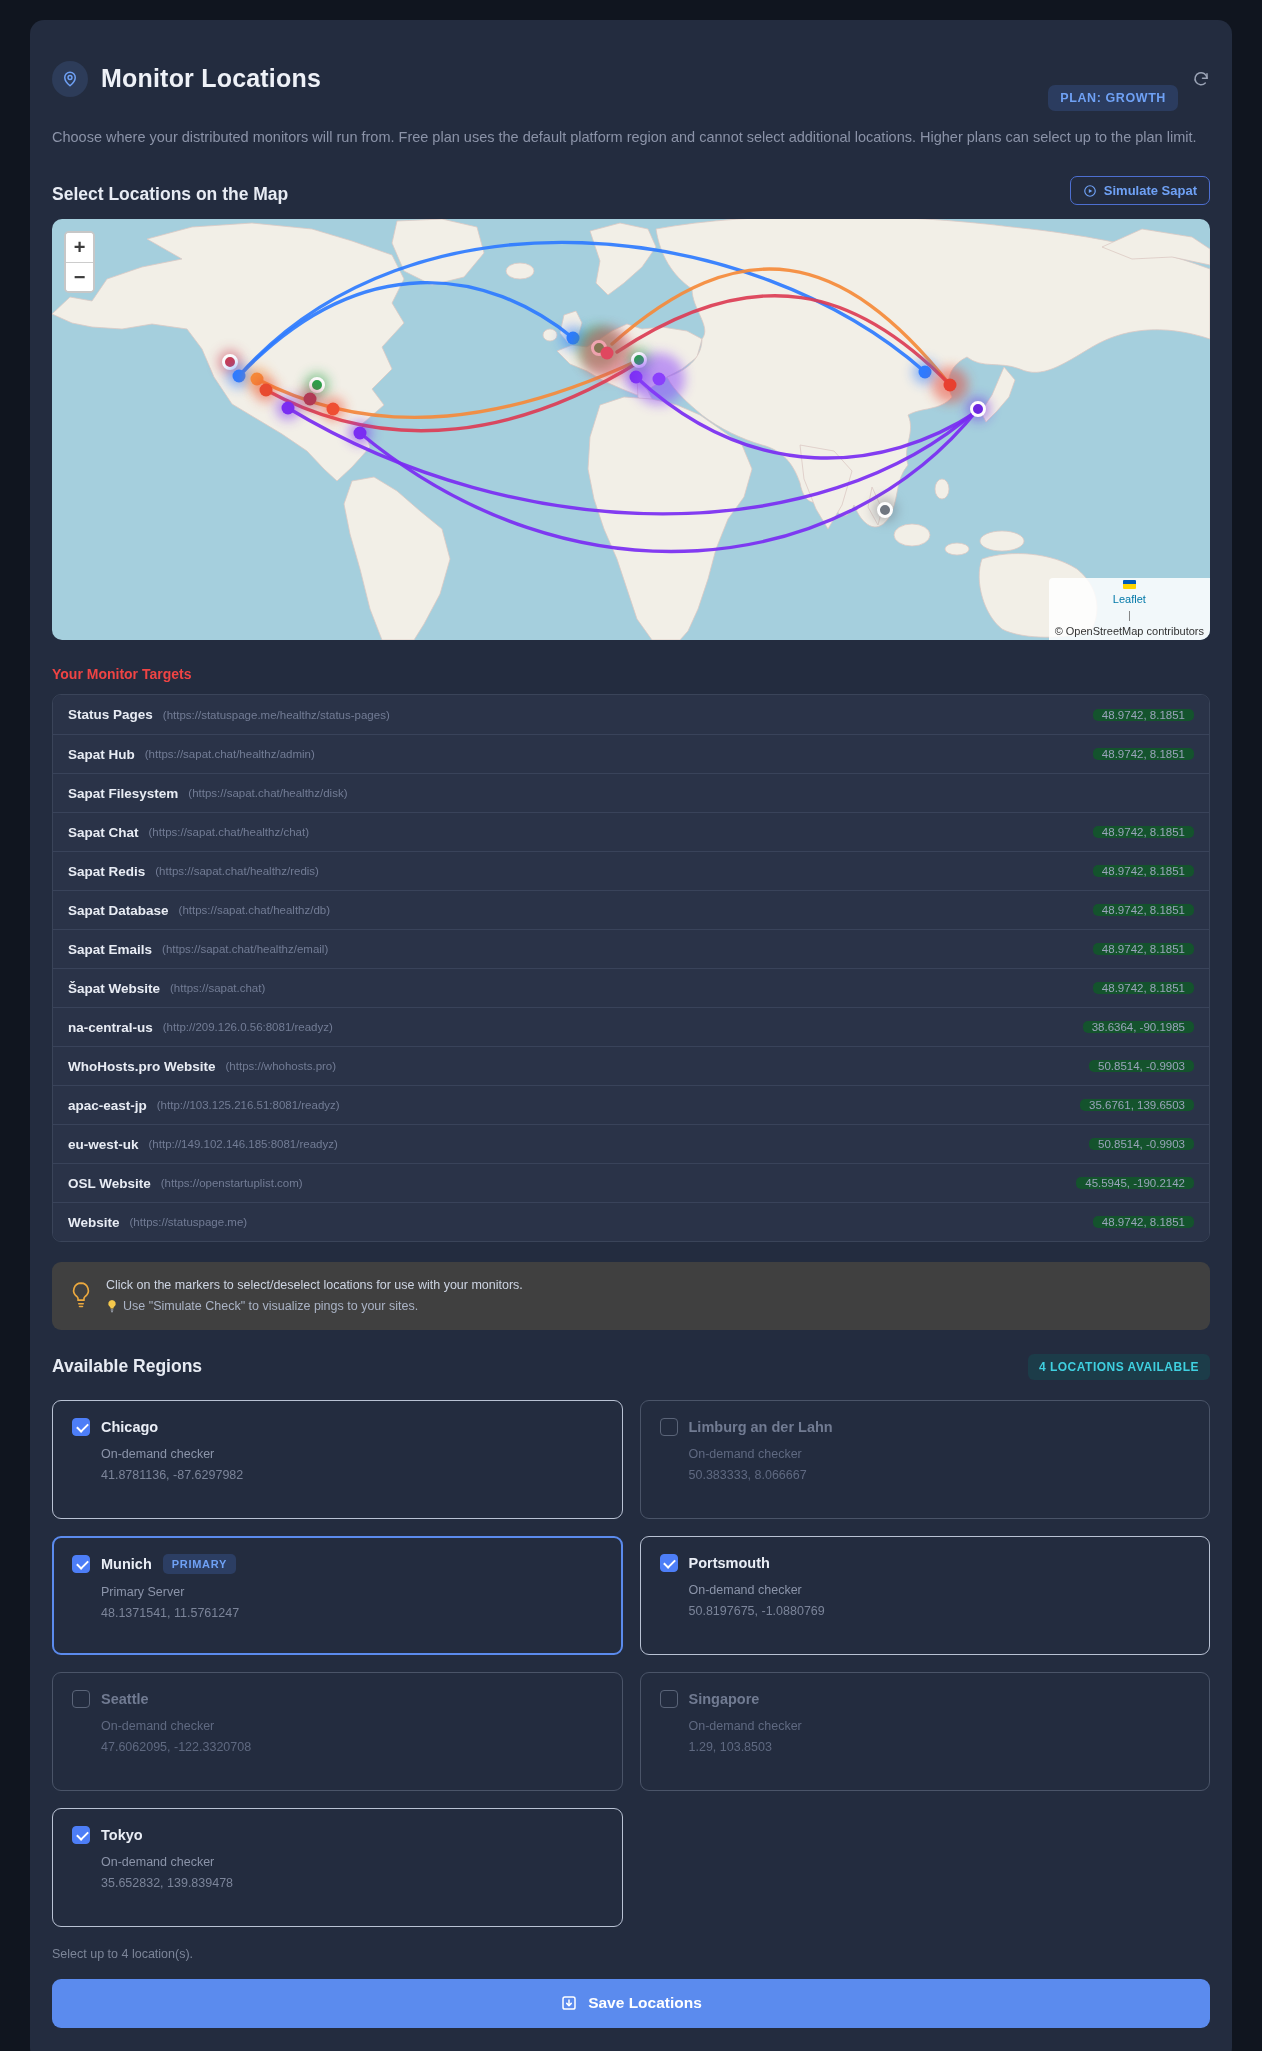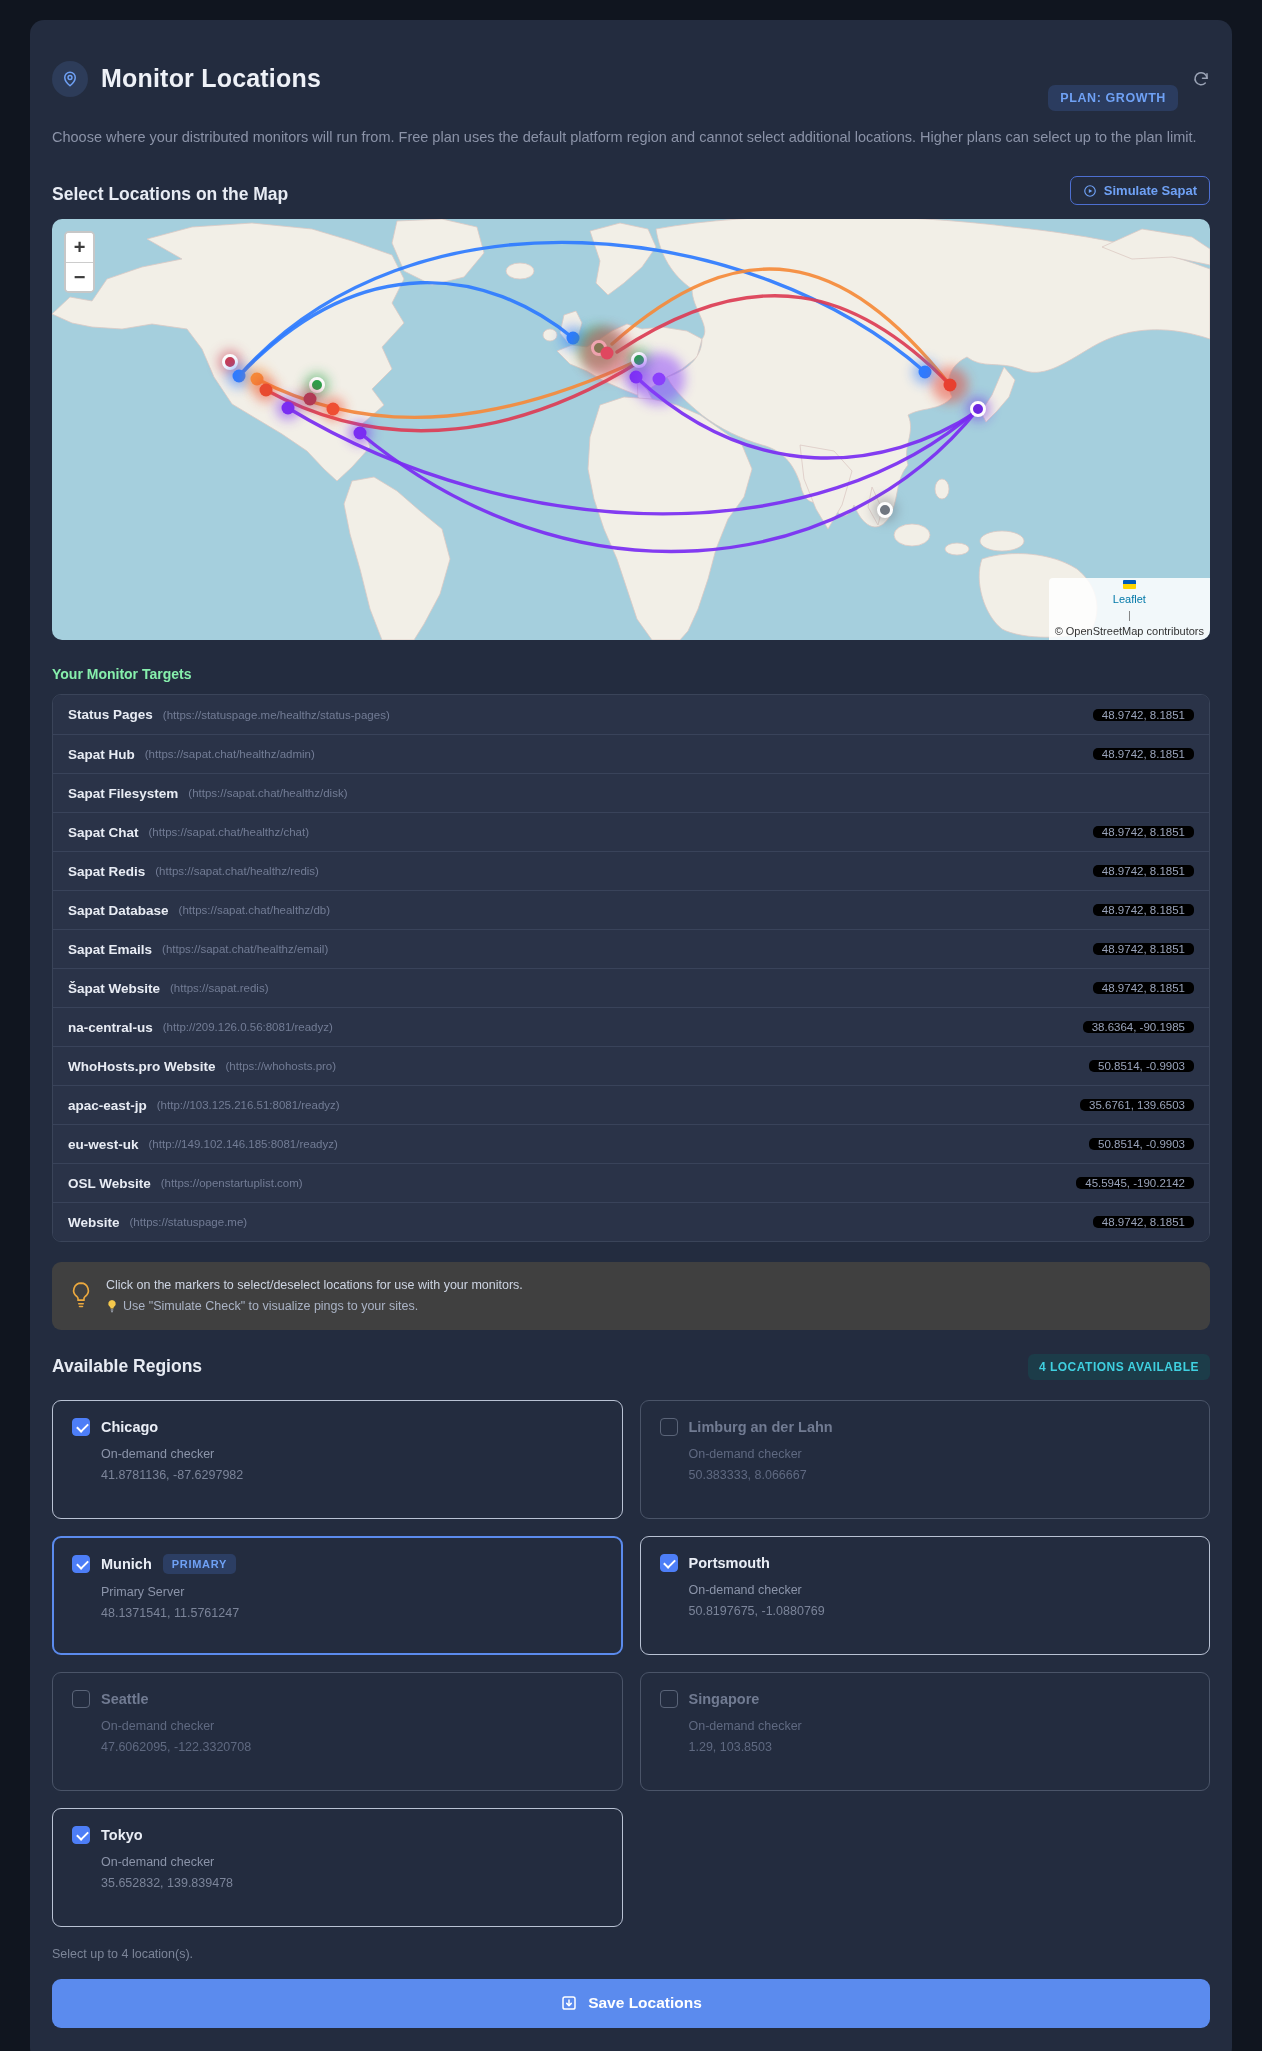--- a/index.html
+++ b/index.html
@@ -29,27 +29,27 @@
   .map svg.world { position:absolute; inset:0; }
   .zoomctl { position:absolute; top:12px; left:12px; width:31px; background:#fff; border:2px solid rgba(0,0,0,.22); border-radius:5px; overflow:hidden; z-index:5; }
   .zoomctl .zbtn { width:100%; height:29px; display:flex; align-items:center; justify-content:center; font-size:20px; font-weight:700; color:#3c3c3c; cursor:pointer; background:#fff; }
   .zoomctl .zbtn + .zbtn { border-top:1px solid #ccc; }
   .attrib { position:absolute; right:0; bottom:0; background:rgba(255,255,255,.85); color:#333; font-size:11px; padding:2px 6px 3px; border-top-left-radius:4px; display:flex; align-items:center; gap:4px; z-index:5;flex-direction:column;}
   .attrib .leaflet-link { color:#0078a8; cursor:pointer; }
   .ua-flag { display:inline-block; width:13px; height:9px; background:linear-gradient(#005bbb 50%, #ffd500 50%); border-radius:1px; }
   .attrib .sep { color:#777; }
 
   
-  .sub-title { color:#86efac; font-size:14px; font-weight:600; margin:26px 0 12px; }
+  .sub-title { color:#ef4444; font-size:14px; font-weight:600; margin:26px 0 12px; }
   .targets { border:1px solid #3a4459; border-radius:9px; overflow:hidden; }
   .trow { display:flex; align-items:center; background:#2a3348; padding:10px 15px; min-height:39px; }
   .trow + .trow { border-top:1px solid #39435a; }
   .t-name { color:#e8ecf4; font-size:13.5px; font-weight:700; }
   .t-url { color:#727c95; font-size:11.5px; margin-left:10px; }
-  .t-coord { margin-left:auto; background:#000000; color:#9aa4bb; font-size:11.5px; padding:0 9px; border-radius:5px; white-space:nowrap; }
+  .t-coord { margin-left:auto; background:#14532d; color:#9aa4bb; font-size:11.5px; padding:0 9px; border-radius:5px; white-space:nowrap; }
 
   
   .tip { margin-top:20px; background:#404040; border-radius:9px; padding:13px 18px; display:flex; gap:14px; align-items:center; }
   .tip-lines { font-size:12.5px; line-height:1.65; }
   .tip-l1 { color:#cdd4e2; }
   .tip-l2 { color:#aab3c5; display:flex; align-items:center; gap:5px; }
 
   
   .regions-head { display:flex; align-items:center; margin-top:24px; margin-bottom:20px; }
   .regions-head .sec-title { font-size:17.5px; }
@@ -280,21 +280,21 @@
     </div>
 
     <div class="trow">
       <span class="t-name">Sapat Emails</span>
       <span class="t-url">(https://sapat.chat/healthz/email)</span>
       <span class="t-coord">48.9742, 8.1851</span>
     </div>
 
     <div class="trow">
       <span class="t-name">Šapat Website</span>
-      <span class="t-url">(https://sapat.redis)</span>
+      <span class="t-url">(https://sapat.chat)</span>
       <span class="t-coord">48.9742, 8.1851</span>
     </div>
 
     <div class="trow">
       <span class="t-name">na-central-us</span>
       <span class="t-url">(http://209.126.0.56:8081/readyz)</span>
       <span class="t-coord">38.6364, -90.1985</span>
     </div>
 
     <div class="trow">

